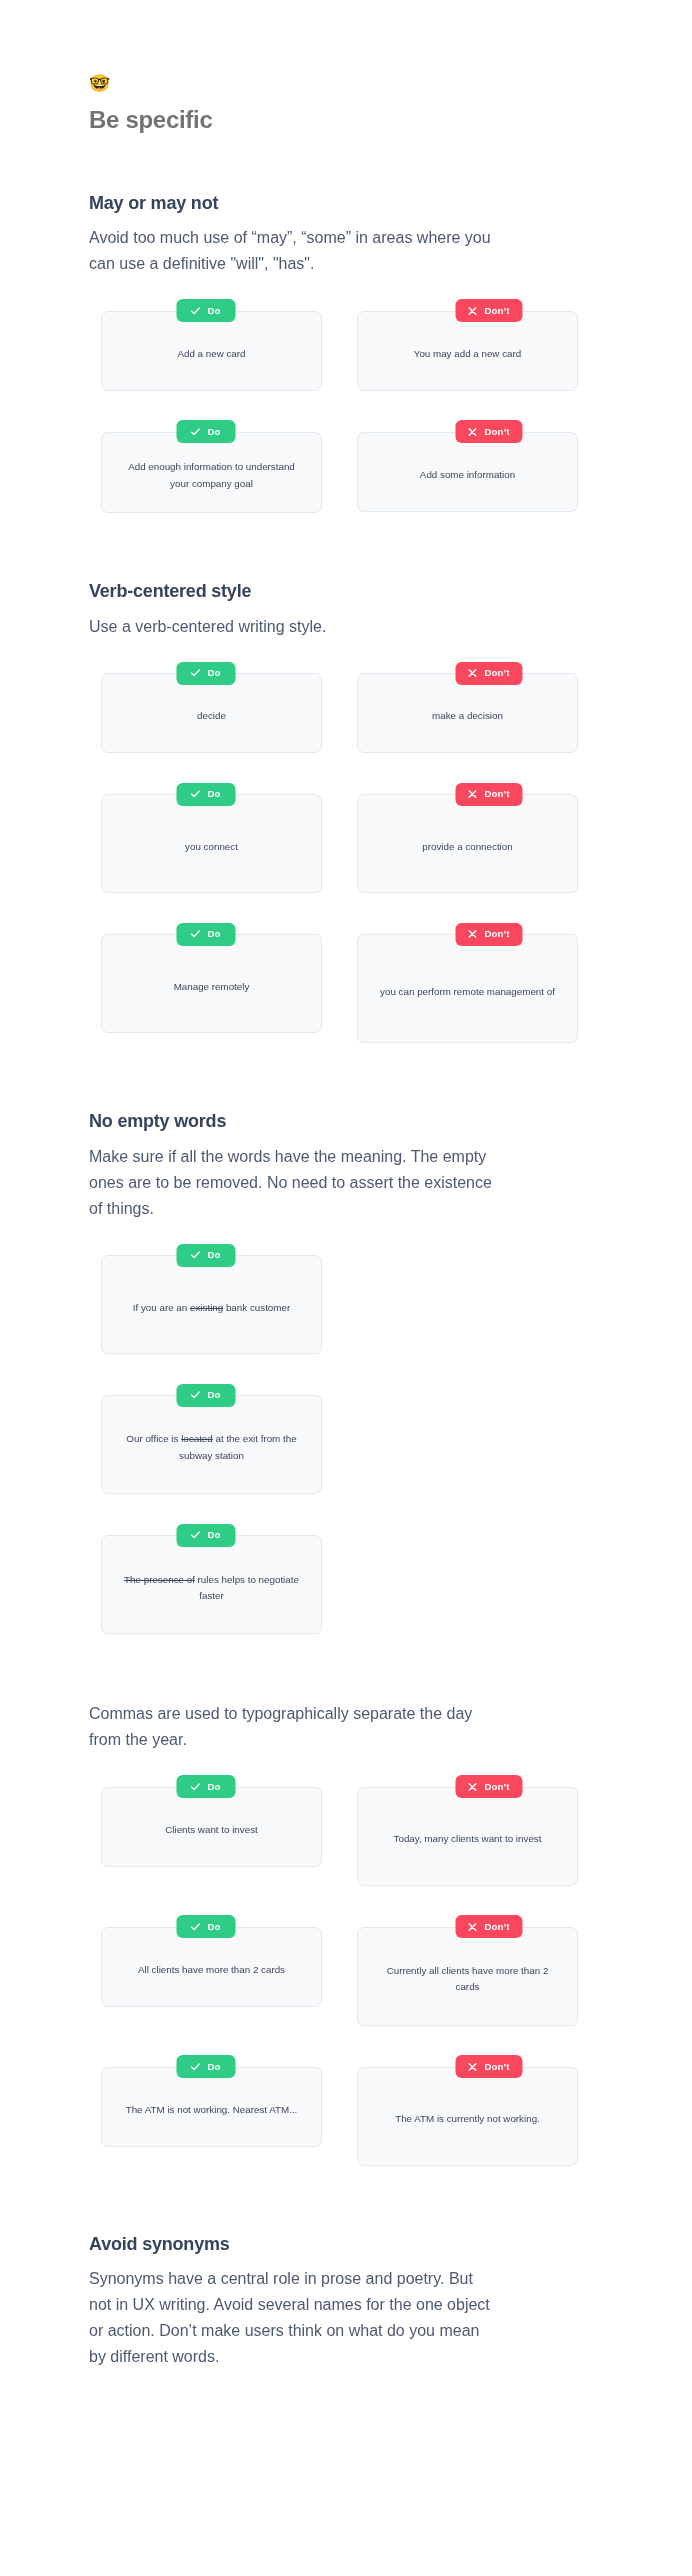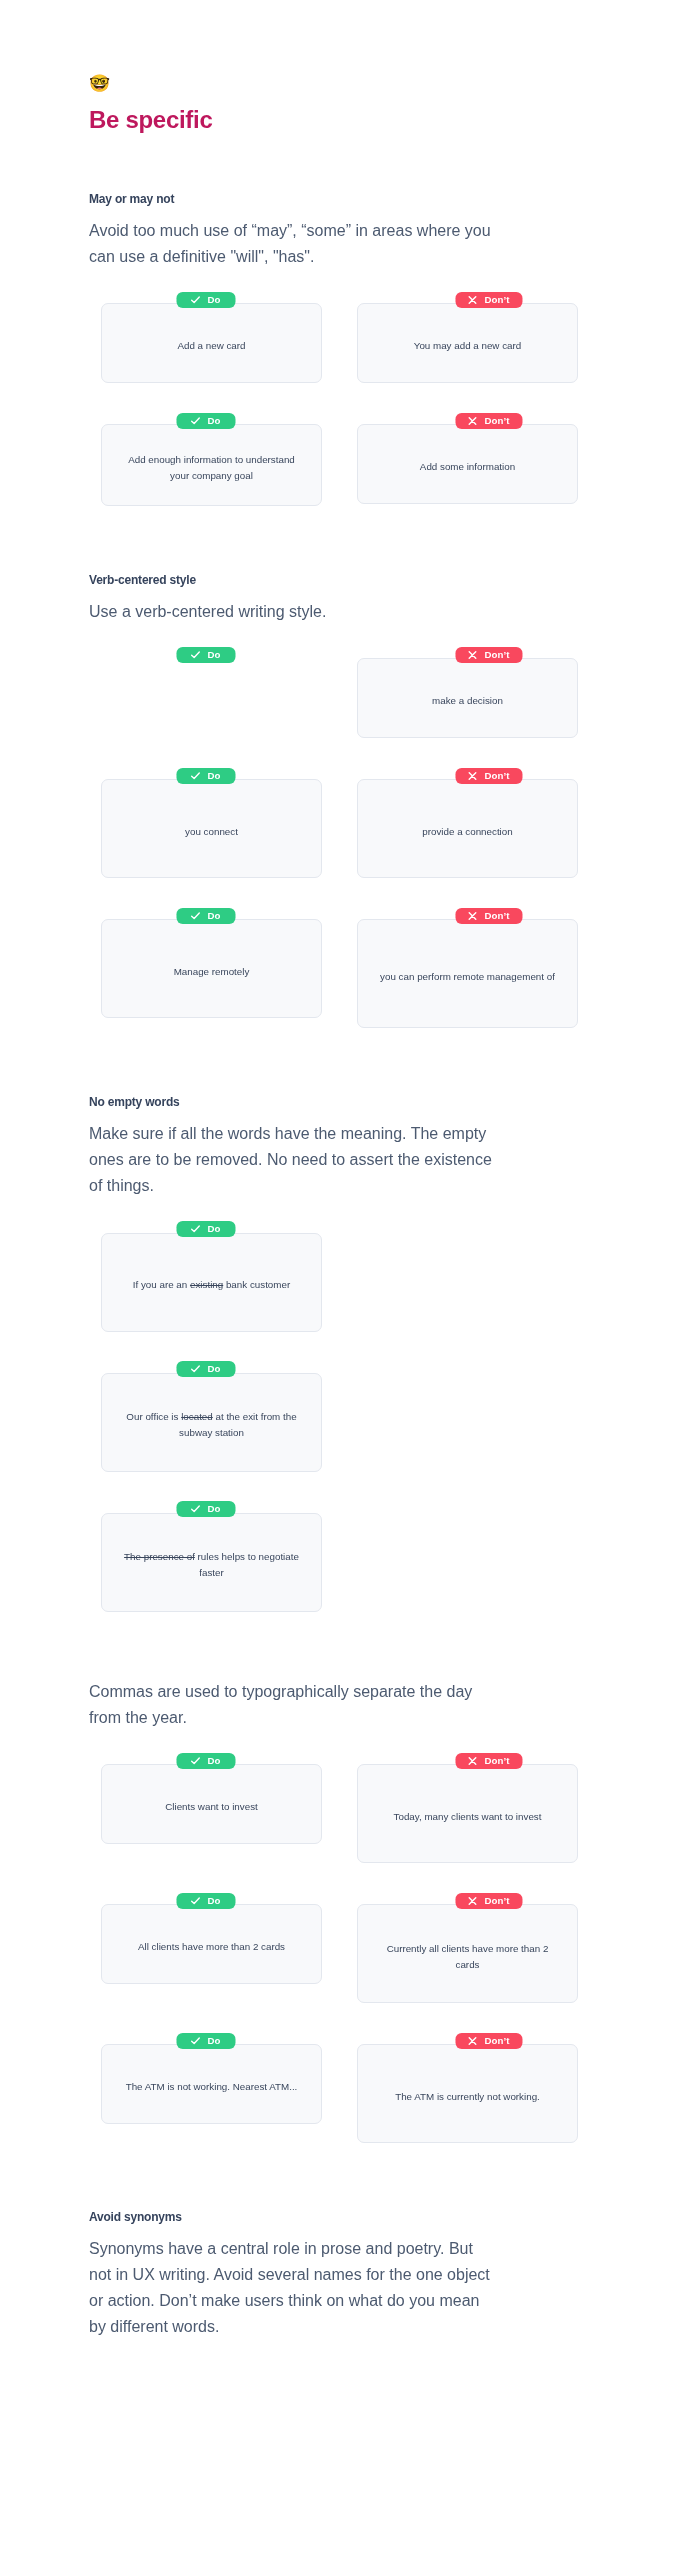--- a/index.html
+++ b/index.html
@@ -30,32 +30,32 @@
   .emoji {
     font-size: 17px;
     line-height: 1;
     display: block;
     margin-bottom: 14px;
   }
   .page-title {
     font-size: 24px;
     font-weight: bold;
     letter-spacing: -0.3px;
-    color: #be185d;
+    color: #737373;
     line-height: 1.2;
   }
 
   
   .section {
     padding: 0 0 0 89px;
   }
   .section-spacer-top { height: 57px; }
 
   .section-title {
-    font-size: 12px;
+    font-size: 18px;
     font-weight: bold;
     letter-spacing: -0.2px;
     color: #35435c;
     line-height: 1.25;
     margin-bottom: 11px;
   }
   .section-desc {
     font-size: 16px;
     line-height: 1.62;
     color: #4c5a70;
@@ -81,21 +81,21 @@
   }
   .col.empty { visibility: hidden; }
 
   
   .badge {
     position: absolute;
     top: 0;
     left: 50%;
     transform: translateX(-50%);
     z-index: 2;
-    height: 16px;
+    height: 23px;
     min-width: 59px;
     padding: 0 12.4px;
     border-radius: 6.2px;
     display: inline-flex;
     align-items: center;
     justify-content: center;
     gap: 7px;
     font-size: 9.7px;
     font-weight: bold;
     color: #ffffff;
@@ -227,20 +227,23 @@
           <div class="row">
             <div class="col">
               <div class="badge do">
                 <span class="badge-icon">
                   <svg viewBox="0 0 14 14" width="10" height="10" aria-hidden="true">
                     <path d="M1.6 7.3 L5.1 10.6 L12.3 2.8" fill="none" stroke="#ffffff" stroke-width="1.9" stroke-linecap="round" stroke-linejoin="round"></path>
                   </svg>
                 </span>
                 <span>Do</span>
               </div>
+              <div class="card">
+                <div class="card-text">decide</div>
+              </div>
             </div>
             <div class="col">
               <div class="badge dont">
                 <span class="badge-icon">
                   <svg viewBox="0 0 14 14" width="10" height="10" aria-hidden="true">
                     <path d="M2.4 2.4 L11.6 11.6 M11.6 2.4 L2.4 11.6" fill="none" stroke="#ffffff" stroke-width="2" stroke-linecap="round"></path>
                   </svg>
                 </span>
                 <span>Don’t</span>
               </div>

